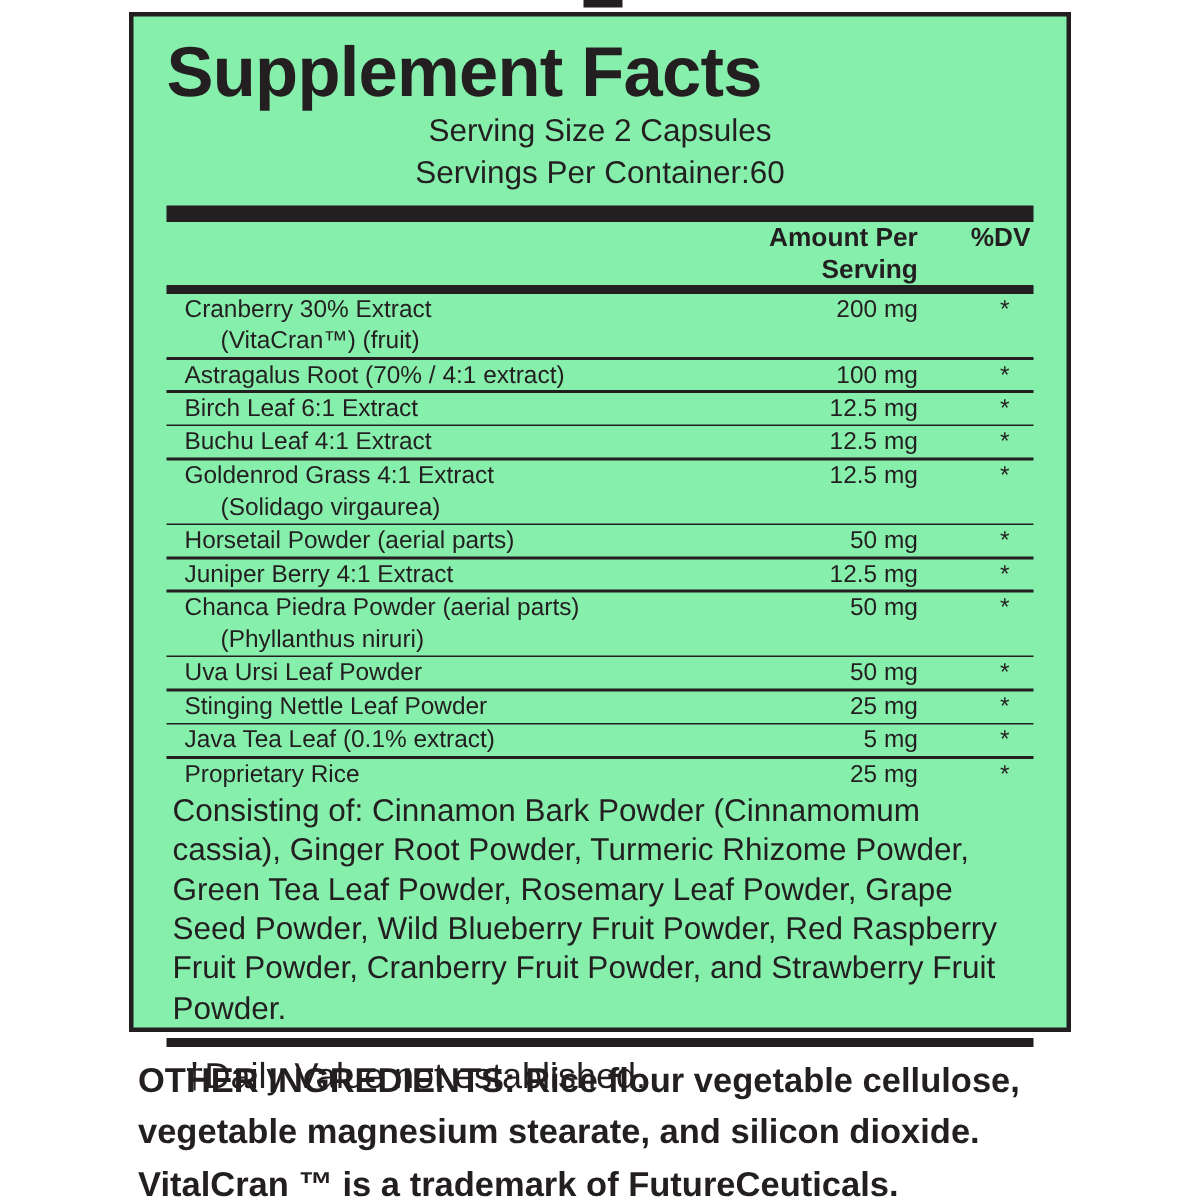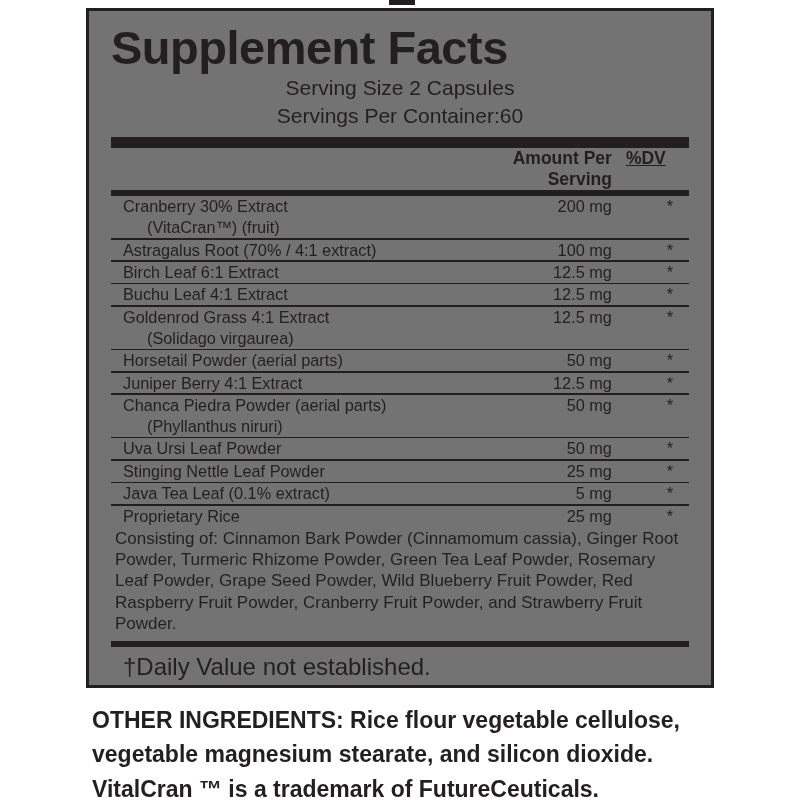--- a/index.html
+++ b/index.html
@@ -17,21 +17,21 @@
   }
 
   .panel {
     position: absolute;
     left: 86px;
     top: 8px;
     width: 628px;
     height: 680px;
     border: 3px solid #231f20;
     box-sizing: border-box;
-    background: #737373;
+    background: #86efac;
   }
 
   .panel-inner {
     padding: 6px 22px 0 22px;
     box-sizing: border-box;
     height: 100%;
   }
 
   .title {
     font-size: 47px;
@@ -74,21 +74,21 @@
   .col-amt  { width: 176px; }
   .col-dv   { width: 62px; }
 
   .hdr-row td {
     font-size: 17.5px;
     font-weight: 700;
     padding: 3px 0 4px 0;
     margin-top: 24px;
   }
   .hdr-amt { text-align: right; padding-right: 14px !important; }
-  .hdr-dv  { text-align: left; padding-right: 2px !important; text-decoration: underline; }
+  .hdr-dv  { text-align: right; padding-right: 2px !important; }
 
   .ing-row td {
     font-size: 16.3px;
     line-height: 1.28;
     padding: 5px 0 5px 0;
   }
   .ing-name { padding-left: 12px !important; }
   .ing-sub {
     display: block;
     padding-left: 24px;
@@ -104,21 +104,21 @@
   }
 
   .sep-cell { padding: 0 !important; }
   .sep-line {
     height: 1.6px;
     background: #231f20;
     width: 100%;
   }
 
   .blend-body {
-    font-size: 17px;
+    font-size: 21px;
     line-height: 1.26;
     padding-left: 4px;
     padding-top: 1px;
   }
 
   .footnote {
     font-size: 24px;
     padding: 6px 0 0 12px;
   }
 

